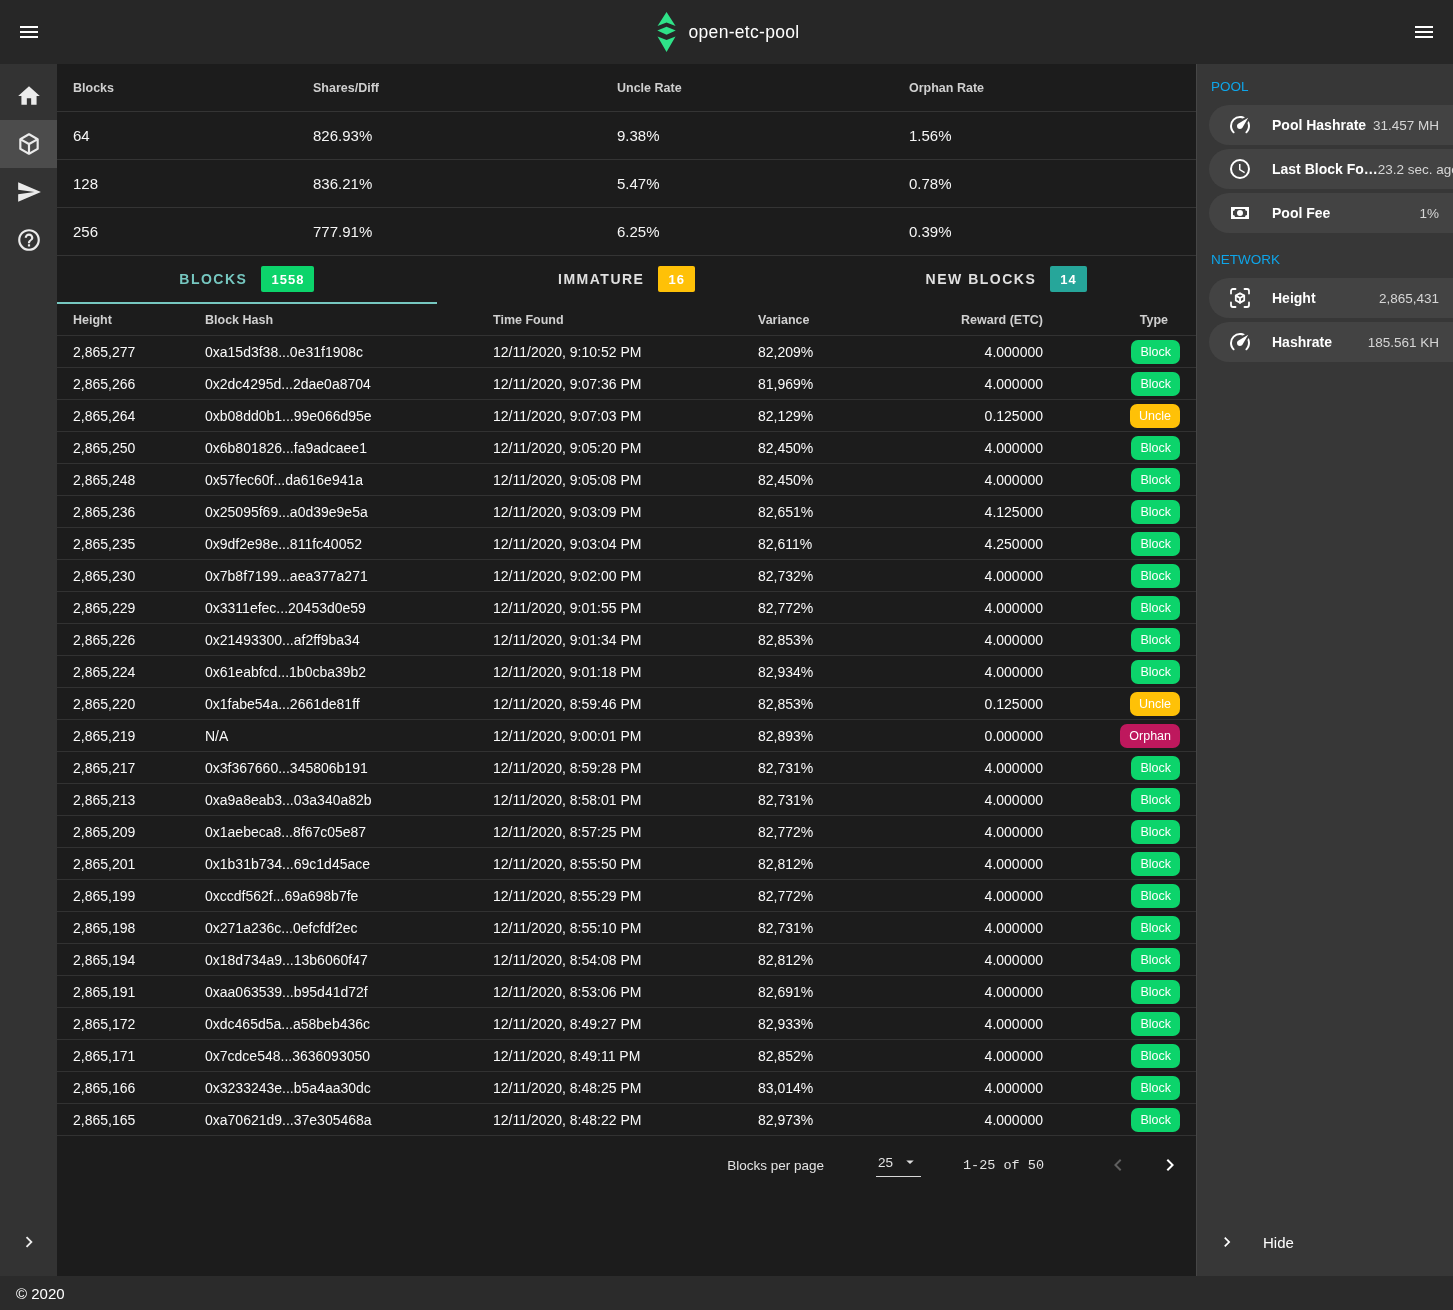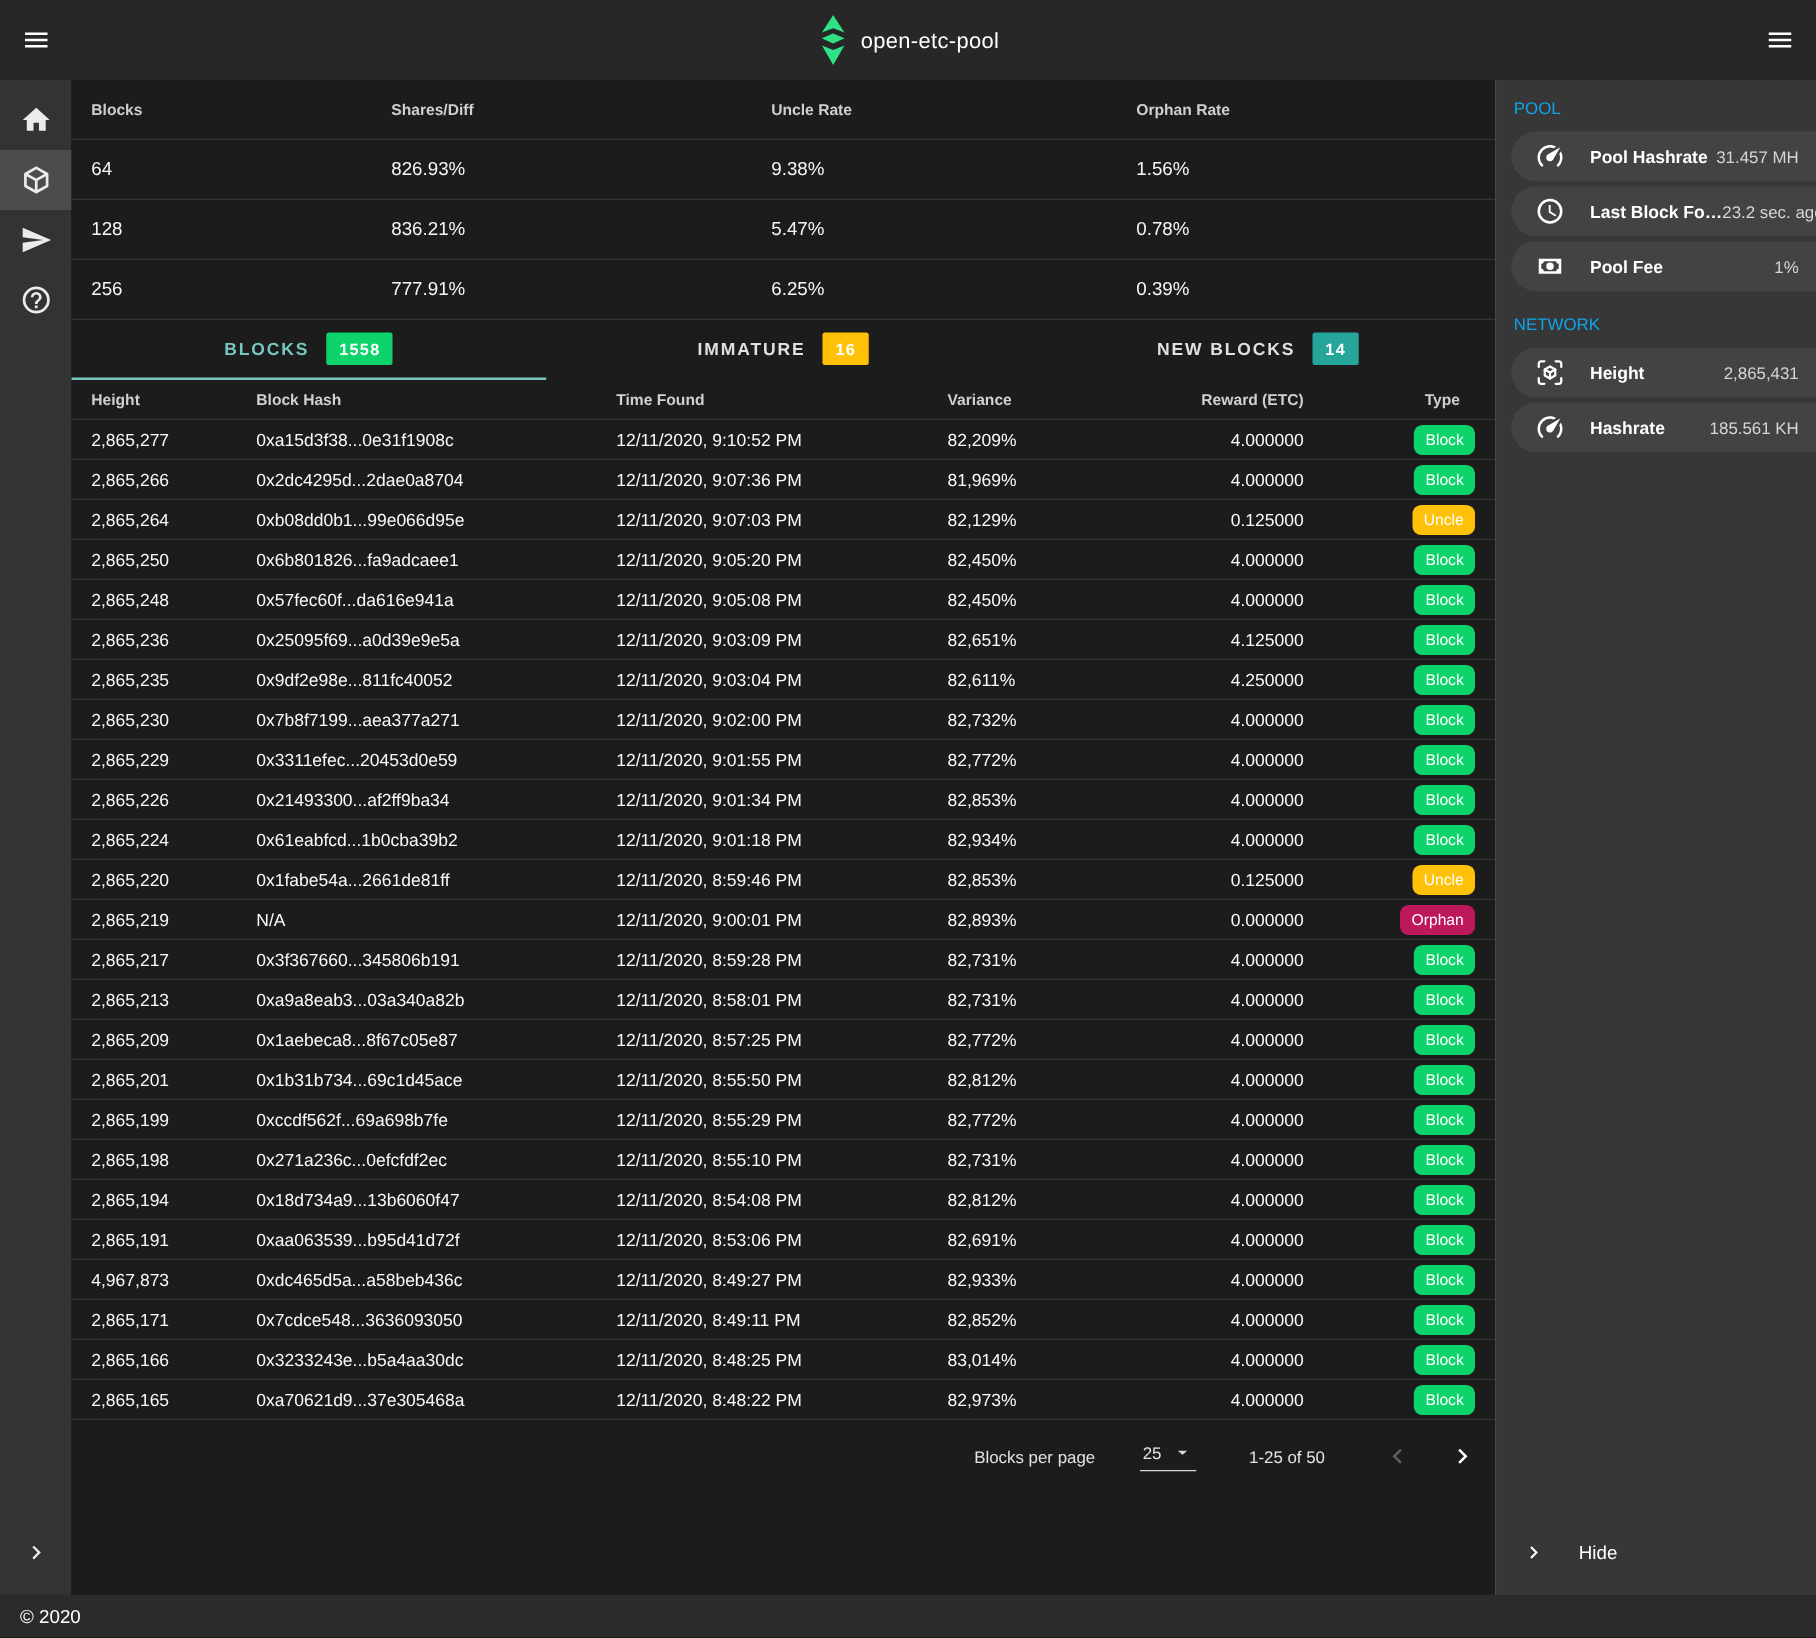--- a/index.html
+++ b/index.html
@@ -54,23 +54,23 @@
   .c-reward { text-align:right; }
   .c-type { display:flex; justify-content:flex-end; padding-right:16px; }
   .c-type-h { text-align:right; padding-right:28px; }
   .chip { height:24px; border-radius:7px; padding:0 9px; font-size:12.5px; color:#fff;
           display:inline-flex; align-items:center; }
 
   .pagination { height:58px; display:flex; align-items:center; justify-content:flex-end;
                 padding-right:14px; color:#e3e3e3; font-size:13.5px; }
   .pg-label { margin-right:36px; }
   .pg-select { display:flex; align-items:center; gap:8px; border-bottom:1px solid #d8d8d8;
-               padding:0 2px 5px 2px; margin-right:42px; cursor:pointer; }
+               padding:0 2px 5px 2px; margin-right:42px; cursor:pointer;margin-left:16px; }
   .pg-caret { width:18px; height:18px; color:#dcdcdc; }
-  .pg-range { margin-right:46px; }
+  .pg-range { margin-right:62px;font-family:Liberation Mono, monospace; }
   .pg-prev { width:24px; height:24px; color:#5f5f5f; margin-right:28px; cursor:default; }
   .pg-next { width:24px; height:24px; color:#fff; cursor:pointer; }
 
   
   aside { background:#373737; border-left:1px solid #464646; position:relative; }
   .panel-title { color:#0ea5e9; font-size:13.5px; padding:15px 0 11px 14px; }
   .pill { display:flex; align-items:center; height:40px; margin:0 0 4px 12px;
           background:#434343; border-radius:22px 0 0 22px; }
   .pill-icon { width:24px; height:24px; margin-left:19px; color:#fff; flex:0 0 auto; }
   .pill-label { margin-left:20px; font-size:14px; font-weight:bold; color:#fff; white-space:nowrap; }
@@ -409,21 +409,21 @@
           <div class="c-height">2,865,191</div>
           <div class="c-hash">0xaa063539...b95d41d72f</div>
           <div class="c-time">12/11/2020, 8:53:06 PM</div>
           <div class="c-var">82,691%</div>
           <div class="c-reward">4.000000</div>
           <div class="c-type">
             <span class="chip" style="background: rgb(12, 212, 107);">Block</span>
           </div>
         </div>
         <div class="bt-row">
-          <div class="c-height">4,967,873</div>
+          <div class="c-height">2,865,172</div>
           <div class="c-hash">0xdc465d5a...a58beb436c</div>
           <div class="c-time">12/11/2020, 8:49:27 PM</div>
           <div class="c-var">82,933%</div>
           <div class="c-reward">4.000000</div>
           <div class="c-type">
             <span class="chip" style="background: rgb(12, 212, 107);">Block</span>
           </div>
         </div>
         <div class="bt-row">
           <div class="c-height">2,865,171</div>

